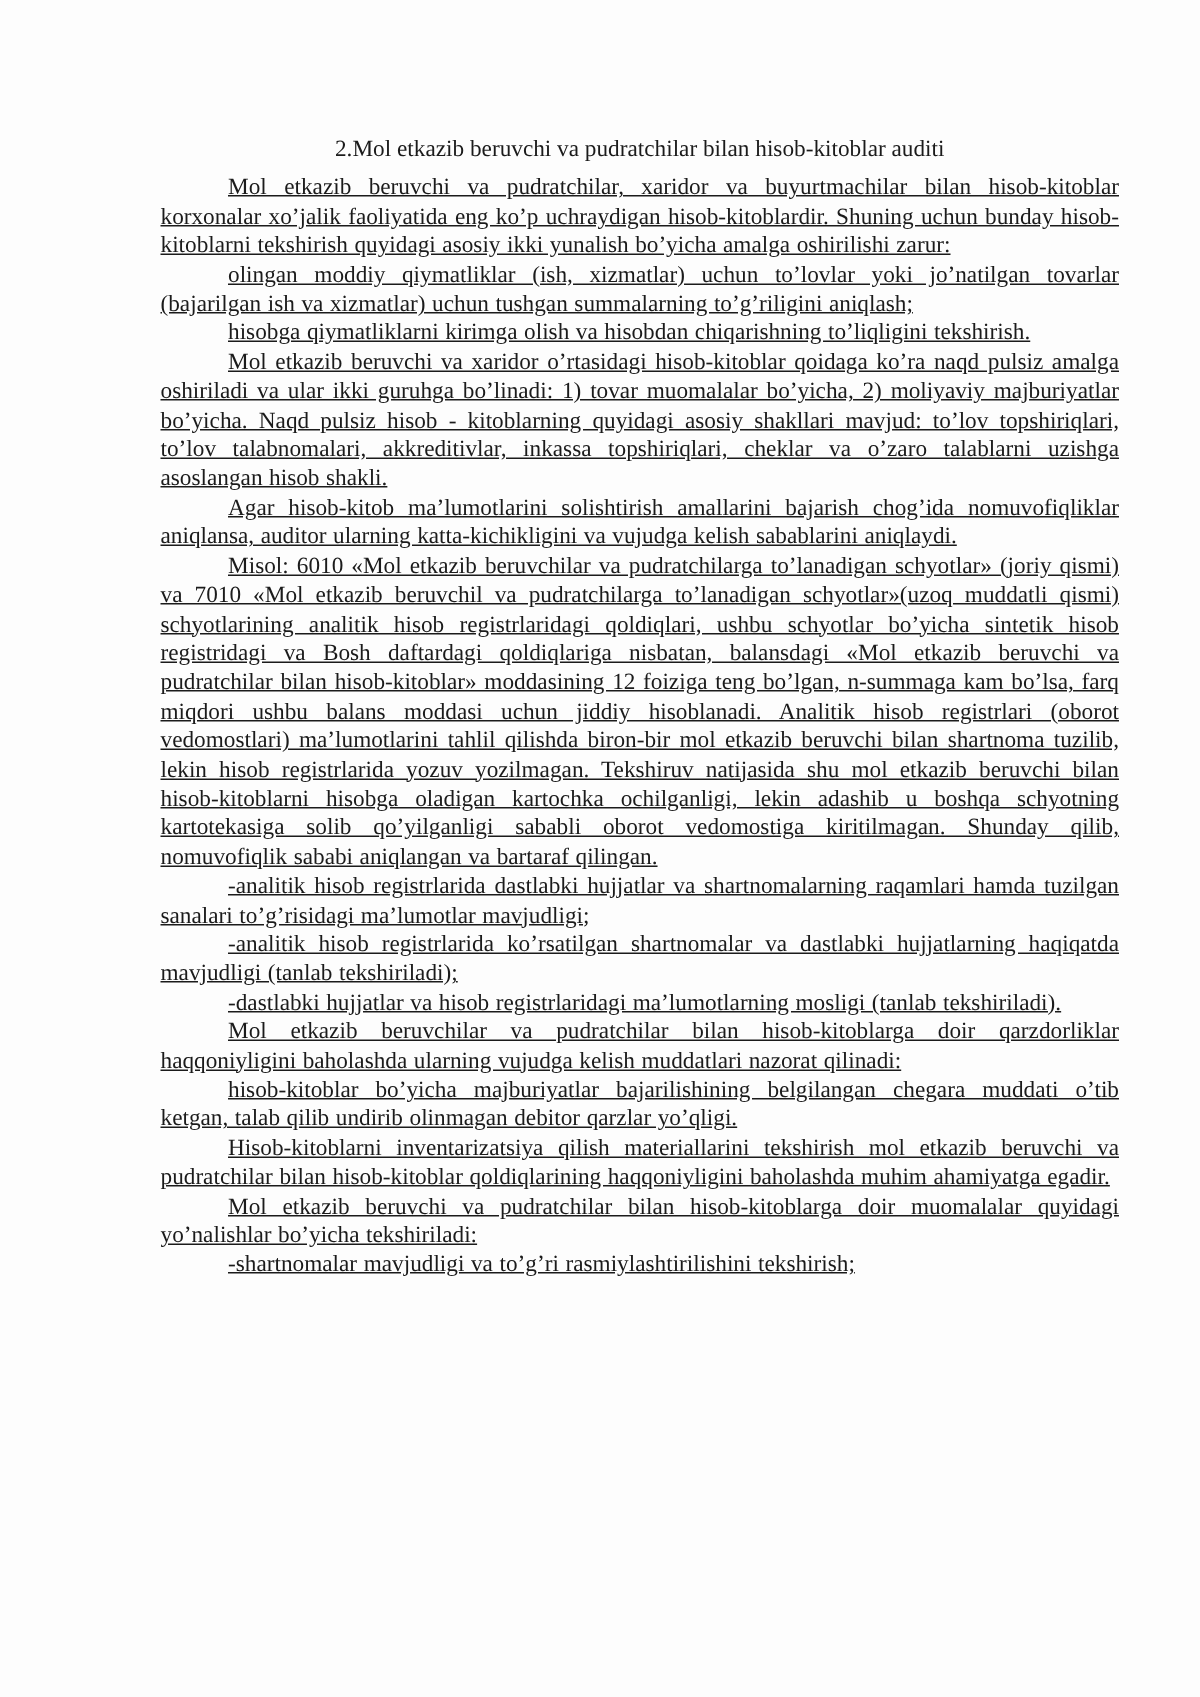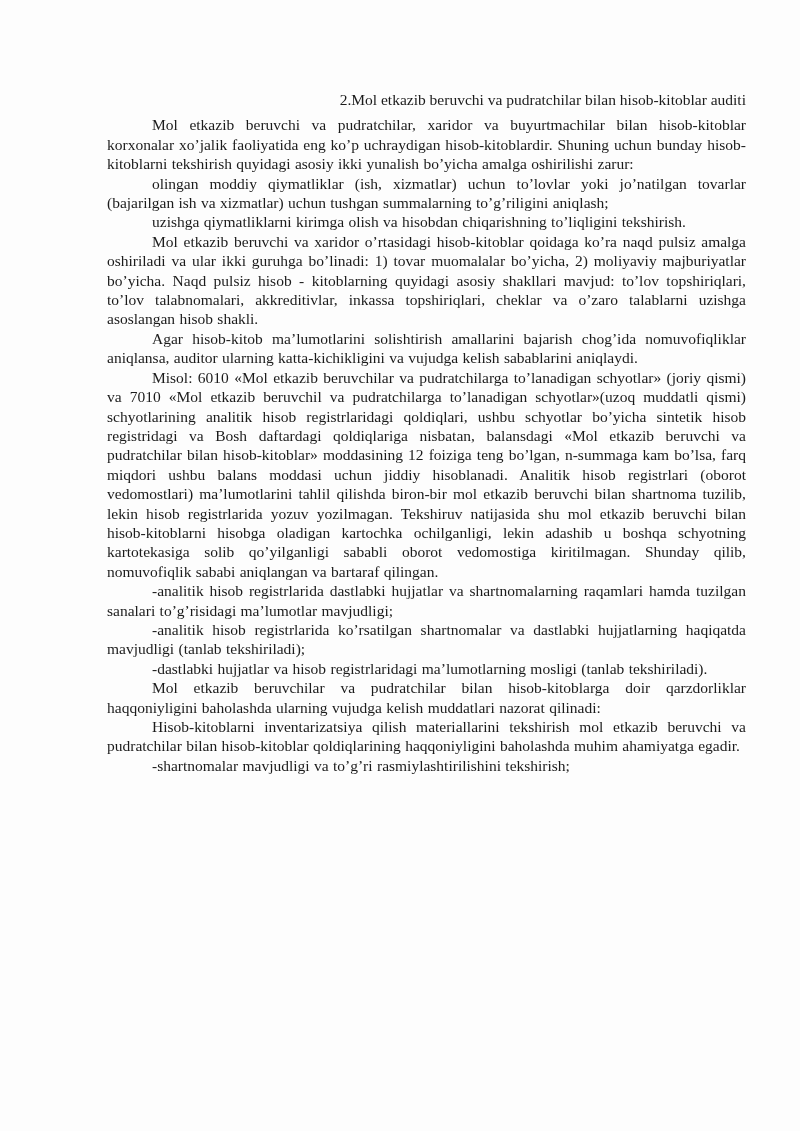--- a/index.html
+++ b/index.html
@@ -31,43 +31,46 @@
     position: absolute;
     left: 107px;
     top: 90px;
     width: 639px;
   }
   .heading {
     font-size: 15.5px;
     font-weight: normal;
     line-height: 19.4px;
     margin: 0 0 6px 0;
-    text-align: right;
+    text-align: center;
   }
   .para {
     font-size: 15.5px;
     line-height: 19.4px;
     margin: 0;
     text-align: justify;
     text-indent: 45px;
     word-spacing: 0.5px;
+    text-decoration: underline;
   }
 </style>
 </head>
 <body>
 
 <div class="page">
   <div class="content">
     <h1 class="heading">2.Mol etkazib beruvchi va pudratchilar bilan hisob-kitoblar auditi</h1>
     <p class="para">Mol etkazib beruvchi va pudratchilar, xaridor va buyurtmachilar bilan hisob-kitoblar korxonalar xo’jalik faoliyatida eng ko’p uchraydigan hisob-kitoblardir. Shuning uchun bunday hisob- kitoblarni tekshirish quyidagi asosiy ikki yunalish bo’yicha amalga oshirilishi zarur:</p>
     <p class="para">olingan moddiy qiymatliklar (ish, xizmatlar) uchun to’lovlar yoki jo’natilgan tovarlar (bajarilgan ish va xizmatlar) uchun tushgan summalarning to’g’riligini aniqlash;</p>
-    <p class="para">uzishga qiymatliklarni kirimga olish va hisobdan chiqarishning to’liqligini tekshirish.</p>
+    <p class="para">hisobga qiymatliklarni kirimga olish va hisobdan chiqarishning to’liqligini tekshirish.</p>
     <p class="para">Mol etkazib beruvchi va xaridor o’rtasidagi hisob-kitoblar qoidaga ko’ra naqd pulsiz amalga oshiriladi va ular ikki guruhga bo’linadi: 1) tovar muomalalar bo’yicha, 2) moliyaviy majburiyatlar bo’yicha. Naqd pulsiz hisob - kitoblarning quyidagi asosiy shakllari mavjud: to’lov topshiriqlari, to’lov talabnomalari, akkreditivlar, inkassa topshiriqlari, cheklar va o’zaro talablarni uzishga asoslangan hisob shakli.</p>
     <p class="para">Agar hisob-kitob ma’lumotlarini solishtirish amallarini bajarish chog’ida nomuvofiqliklar aniqlansa, auditor ularning katta-kichikligini va vujudga kelish sabablarini aniqlaydi.</p>
     <p class="para">Misol: 6010 «Mol etkazib beruvchilar va pudratchilarga to’lanadigan schyotlar» (joriy qismi) va 7010 «Mol etkazib beruvchil va pudratchilarga to’lanadigan schyotlar»(uzoq muddatli qismi) schyotlarining analitik hisob registrlaridagi qoldiqlari, ushbu schyotlar bo’yicha sintetik hisob registridagi va Bosh daftardagi qoldiqlariga nisbatan, balansdagi «Mol etkazib beruvchi va pudratchilar bilan hisob-kitoblar» moddasining 12 foiziga teng bo’lgan, n-summaga kam bo’lsa, farq miqdori ushbu balans moddasi uchun jiddiy hisoblanadi. Analitik hisob registrlari (oborot vedomostlari) ma’lumotlarini tahlil qilishda biron-bir mol etkazib beruvchi bilan shartnoma tuzilib, lekin hisob registrlarida yozuv yozilmagan. Tekshiruv natijasida shu mol etkazib beruvchi bilan hisob-kitoblarni hisobga oladigan kartochka ochilganligi, lekin adashib u boshqa schyotning kartotekasiga solib qo’yilganligi sababli oborot vedomostiga kiritilmagan. Shunday qilib, nomuvofiqlik sababi aniqlangan va bartaraf qilingan.</p>
     <p class="para">-analitik hisob registrlarida dastlabki hujjatlar va shartnomalarning raqamlari hamda tuzilgan sanalari to’g’risidagi ma’lumotlar mavjudligi;</p>
     <p class="para">-analitik hisob registrlarida ko’rsatilgan shartnomalar va dastlabki hujjatlarning haqiqatda mavjudligi (tanlab tekshiriladi);</p>
     <p class="para">-dastlabki hujjatlar va hisob registrlaridagi ma’lumotlarning mosligi (tanlab tekshiriladi).</p>
     <p class="para">Mol etkazib beruvchilar va pudratchilar bilan hisob-kitoblarga doir qarzdorliklar haqqoniyligini baholashda ularning vujudga kelish muddatlari nazorat qilinadi:</p>
+    <p class="para">hisob-kitoblar bo’yicha majburiyatlar bajarilishining belgilangan chegara muddati o’tib ketgan, talab qilib undirib olinmagan debitor qarzlar yo’qligi.</p>
     <p class="para">Hisob-kitoblarni inventarizatsiya qilish materiallarini tekshirish mol etkazib beruvchi va pudratchilar bilan hisob-kitoblar qoldiqlarining haqqoniyligini baholashda muhim ahamiyatga egadir.</p>
+    <p class="para">Mol etkazib beruvchi va pudratchilar bilan hisob-kitoblarga doir muomalalar quyidagi yo’nalishlar bo’yicha tekshiriladi:</p>
     <p class="para">-shartnomalar mavjudligi va to’g’ri rasmiylashtirilishini tekshirish;</p>
   </div>
 </div>
 
 </body></html>

